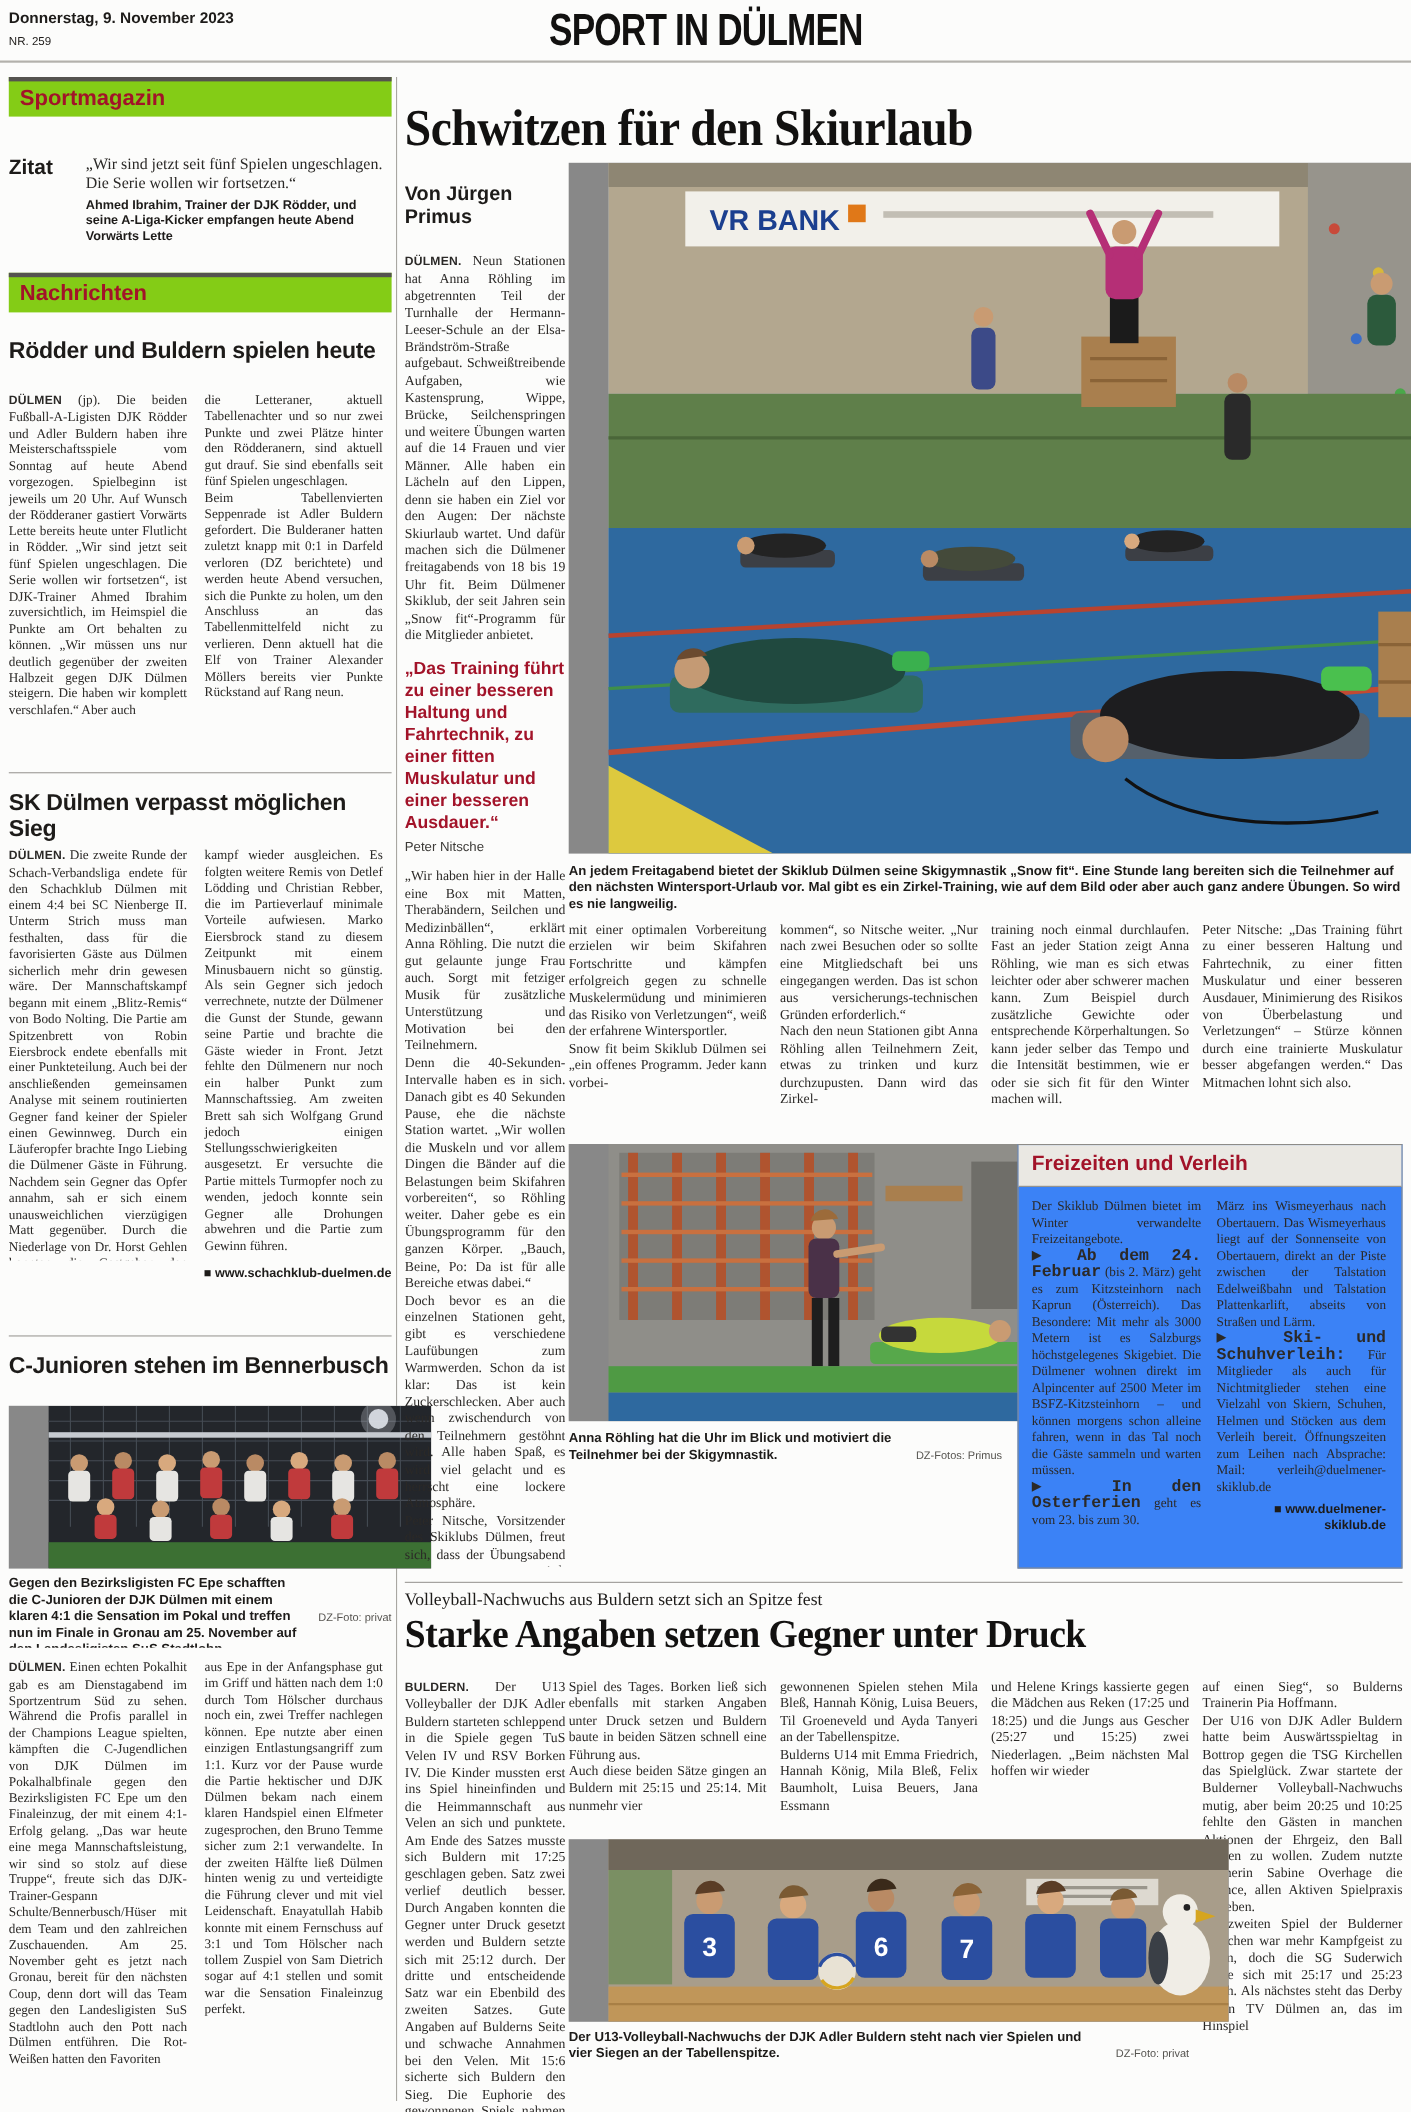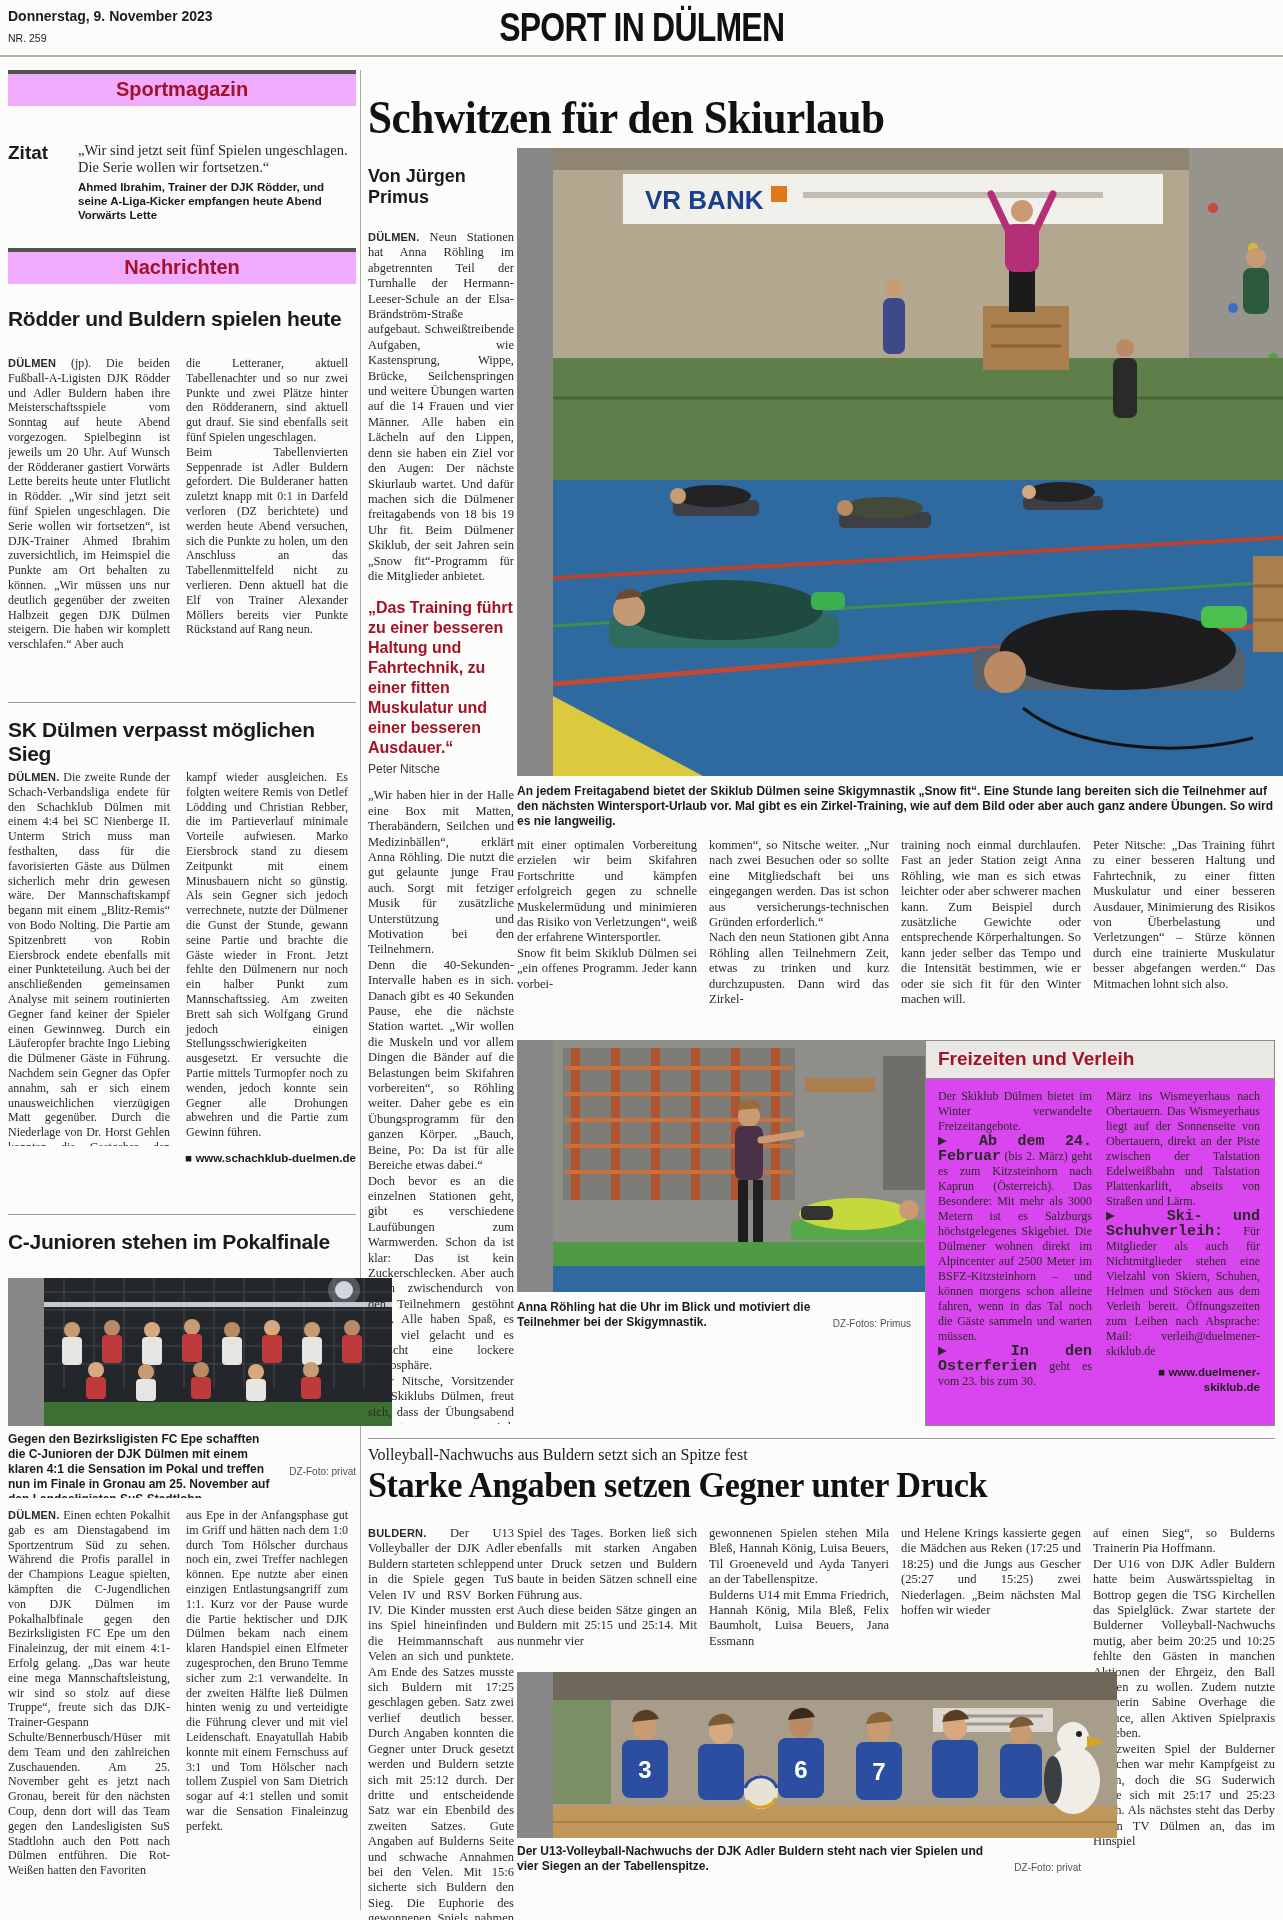--- a/index.html
+++ b/index.html
@@ -8,21 +8,21 @@
   .abs{position:absolute;}
   
   .date-line{font-family:"Liberation Sans",sans-serif;font-weight:bold;font-size:14px;color:#1d1b19;}
   .issue-line{font-family:"Liberation Sans",sans-serif;font-size:10.5px;color:#1d1b19;margin-top:8px;}
   .masthead{font-family:"Liberation Sans",sans-serif;font-weight:bold;font-size:41px;color:#121110;
             letter-spacing:-1px;display:inline-block;transform:scaleX(.78);transform-origin:center;}
   .hdr-rule{background:#b3b1ac;height:2px;}
   .vrule{width:1px;background:#a9a7a2;}
   .rule{height:1px;background:#9c9a96;}
   
-  .band{background:#f0abfc;border-top:4px solid #55534f;padding:4px 10px 6px;box-sizing:border-box;text-align:center;}
+  .band{background:#84cc16;border-top:4px solid #55534f;padding:4px 10px 6px;box-sizing:border-box;}
   .band-title{font-family:"Liberation Sans",sans-serif;font-weight:bold;font-size:20px;color:#a21329;}
   
   .zitat-label{font-family:"Liberation Sans",sans-serif;font-weight:bold;font-size:19px;color:#1d1b19;}
   .zitat-quote{font-size:14.5px;line-height:17px;color:#2b2927;}
   .zitat-attr{font-family:"Liberation Sans",sans-serif;font-weight:bold;font-size:11.5px;line-height:14px;color:#1d1b19;margin-top:4px;}
   .side-head{font-family:"Liberation Sans",sans-serif;font-weight:bold;font-size:21px;color:#1d1b19;letter-spacing:-.3px;}
   .cols2{display:flex;gap:16px;overflow:hidden;}
   .col-s{width:162px;font-size:12px;line-height:14.8px;text-align:justify;white-space:pre-line;}
   .intro{font-family:"Liberation Sans",sans-serif;font-weight:bold;font-size:11px;letter-spacing:.2px;}
   .link-line{font-family:"Liberation Sans",sans-serif;font-weight:bold;font-size:11.5px;color:#1d1b19;text-align:right;}
@@ -32,21 +32,21 @@
   .kicker{font-size:17px;color:#1d1b19;}
   .main-headline{font-weight:bold;font-size:47px;color:#121110;letter-spacing:-.5px;
                  display:inline-block;transform:scaleX(.92);transform-origin:left;white-space:nowrap;}
   .byline{font-family:"Liberation Sans",sans-serif;font-weight:bold;font-size:18px;color:#1d1b19;margin-bottom:22px;}
   .col-m{font-size:12.5px;line-height:15.4px;text-align:justify;white-space:pre-line;overflow:hidden;}
   .pullquote{font-family:"Liberation Sans",sans-serif;font-weight:bold;font-size:16px;line-height:20px;color:#a21329;margin:14px 0 4px;}
   .pq-author{font-family:"Liberation Sans",sans-serif;font-size:12px;color:#3c3a37;margin-bottom:12px;}
   .photo{overflow:hidden;background:#888;padding-left:36px;}
   .photo svg{display:block;}
   
-  .infobox{border:1px solid #8d8b87;box-sizing:border-box;background:#d946ef;}
+  .infobox{border:1px solid #8d8b87;box-sizing:border-box;background:#3b82f6;}
   .infobox-title{background:#eae8e3;border-bottom:1px solid #8d8b87;padding:7px 12px 8px;
                  font-family:"Liberation Sans",sans-serif;font-weight:bold;font-size:19px;color:#a21329;}
   .infobox-body{display:flex;gap:14px;padding:10px 12px;overflow:hidden;}
   .col-i{width:154px;font-size:12px;line-height:15px;text-align:justify;}
   .b-lead{font-family:Liberation Mono, monospace;font-weight:bold;font-size:15px;}
   .vb-headline{font-weight:bold;font-size:36px;color:#121110;letter-spacing:-.5px;
                display:inline-block;transform:scaleX(.95);transform-origin:left;white-space:nowrap;}
 </style>
 </head>
 <body>
@@ -88,21 +88,21 @@
   <div class="abs rule" style="left:8px;top:702px;width:348px;"></div>
 
   <div class="abs side-head" style="left:8px;top:718px;width:348px;">SK Dülmen verpasst möglichen Sieg</div>
   <div class="abs cols2" style="left:8px;top:770px;width:348px;height:376px;">
     <div class="col-s"><b class="intro">DÜLMEN.</b><span> Die zweite Runde der Schach-Verbandsliga endete für den Schachklub Dülmen mit einem 4:4 bei SC Nienberge II. Unterm Strich muss man festhalten, dass für die favorisierten Gäste aus Dülmen sicherlich mehr drin gewesen wäre. Der Mannschaftskampf begann mit einem „Blitz-Remis“ von Bodo Nolting. Die Partie am Spitzenbrett von Robin Eiersbrock endete ebenfalls mit einer Punkteteilung. Auch bei der anschließenden gemeinsamen Analyse mit seinem routinierten Gegner fand keiner der Spieler einen Gewinnweg. Durch ein Läuferopfer brachte Ingo Liebing die Dülmener Gäste in Führung. Nachdem sein Gegner das Opfer annahm, sah er sich einem unausweichlichen vierzügigen Matt gegenüber. Durch die Niederlage von Dr. Horst Gehlen konnten die Gastgeber den Mannschafts-</span></div>
     <div class="col-s">kampf wieder ausgleichen. Es folgten weitere Remis von Detlef Lödding und Christian Rebber, die im Partieverlauf minimale Vorteile aufwiesen. Marko Eiersbrock stand zu diesem Zeitpunkt mit einem Minusbauern nicht so günstig. Als sein Gegner sich jedoch verrechnete, nutzte der Dülmener die Gunst der Stunde, gewann seine Partie und brachte die Gäste wieder in Front. Jetzt fehlte den Dülmenern nur noch ein halber Punkt zum Mannschaftssieg. Am zweiten Brett sah sich Wolfgang Grund jedoch einigen Stellungsschwierigkeiten ausgesetzt. Er versuchte die Partie mittels Turmopfer noch zu wenden, jedoch konnte sein Gegner alle Drohungen abwehren und die Partie zum Gewinn führen.</div>
   </div>
   <div class="abs link-line" style="left:8px;top:1152px;width:348px;">■ www.schachklub-duelmen.de</div>
   <div class="abs rule" style="left:8px;top:1214px;width:348px;"></div>
 
-  <div class="abs side-head" style="left:8px;top:1230px;width:348px;">C-Junioren stehen im Pokalfinale</div>
+  <div class="abs side-head" style="left:8px;top:1230px;width:348px;">C-Junioren stehen im Bennerbusch</div>
   <div class="abs photo" style="left:8px;top:1278px;width:348px;height:148px;">
     <svg width="348" height="148" viewBox="0 0 348 148" preserveAspectRatio="none">
       <rect x="0" y="0" width="348" height="148" fill="#23262b"></rect>
       <g stroke="#454b54" stroke-width="1">
         <path d="M20 0V110M50 0V110M80 0V110M110 0V110M140 0V110M170 0V110M200 0V110M230 0V110M260 0V110M290 0V110M320 0V110"></path>
         <path d="M0 14H348M0 32H348M0 50H348M0 68H348M0 86H348"></path>
       </g>
       <circle cx="300" cy="12" r="9" fill="#dfe3ea" opacity=".9"></circle>
       <circle cx="300" cy="12" r="16" fill="#dfe3ea" opacity=".25"></circle>
       <rect x="0" y="24" width="348" height="5" fill="#c6cad0"></rect>

